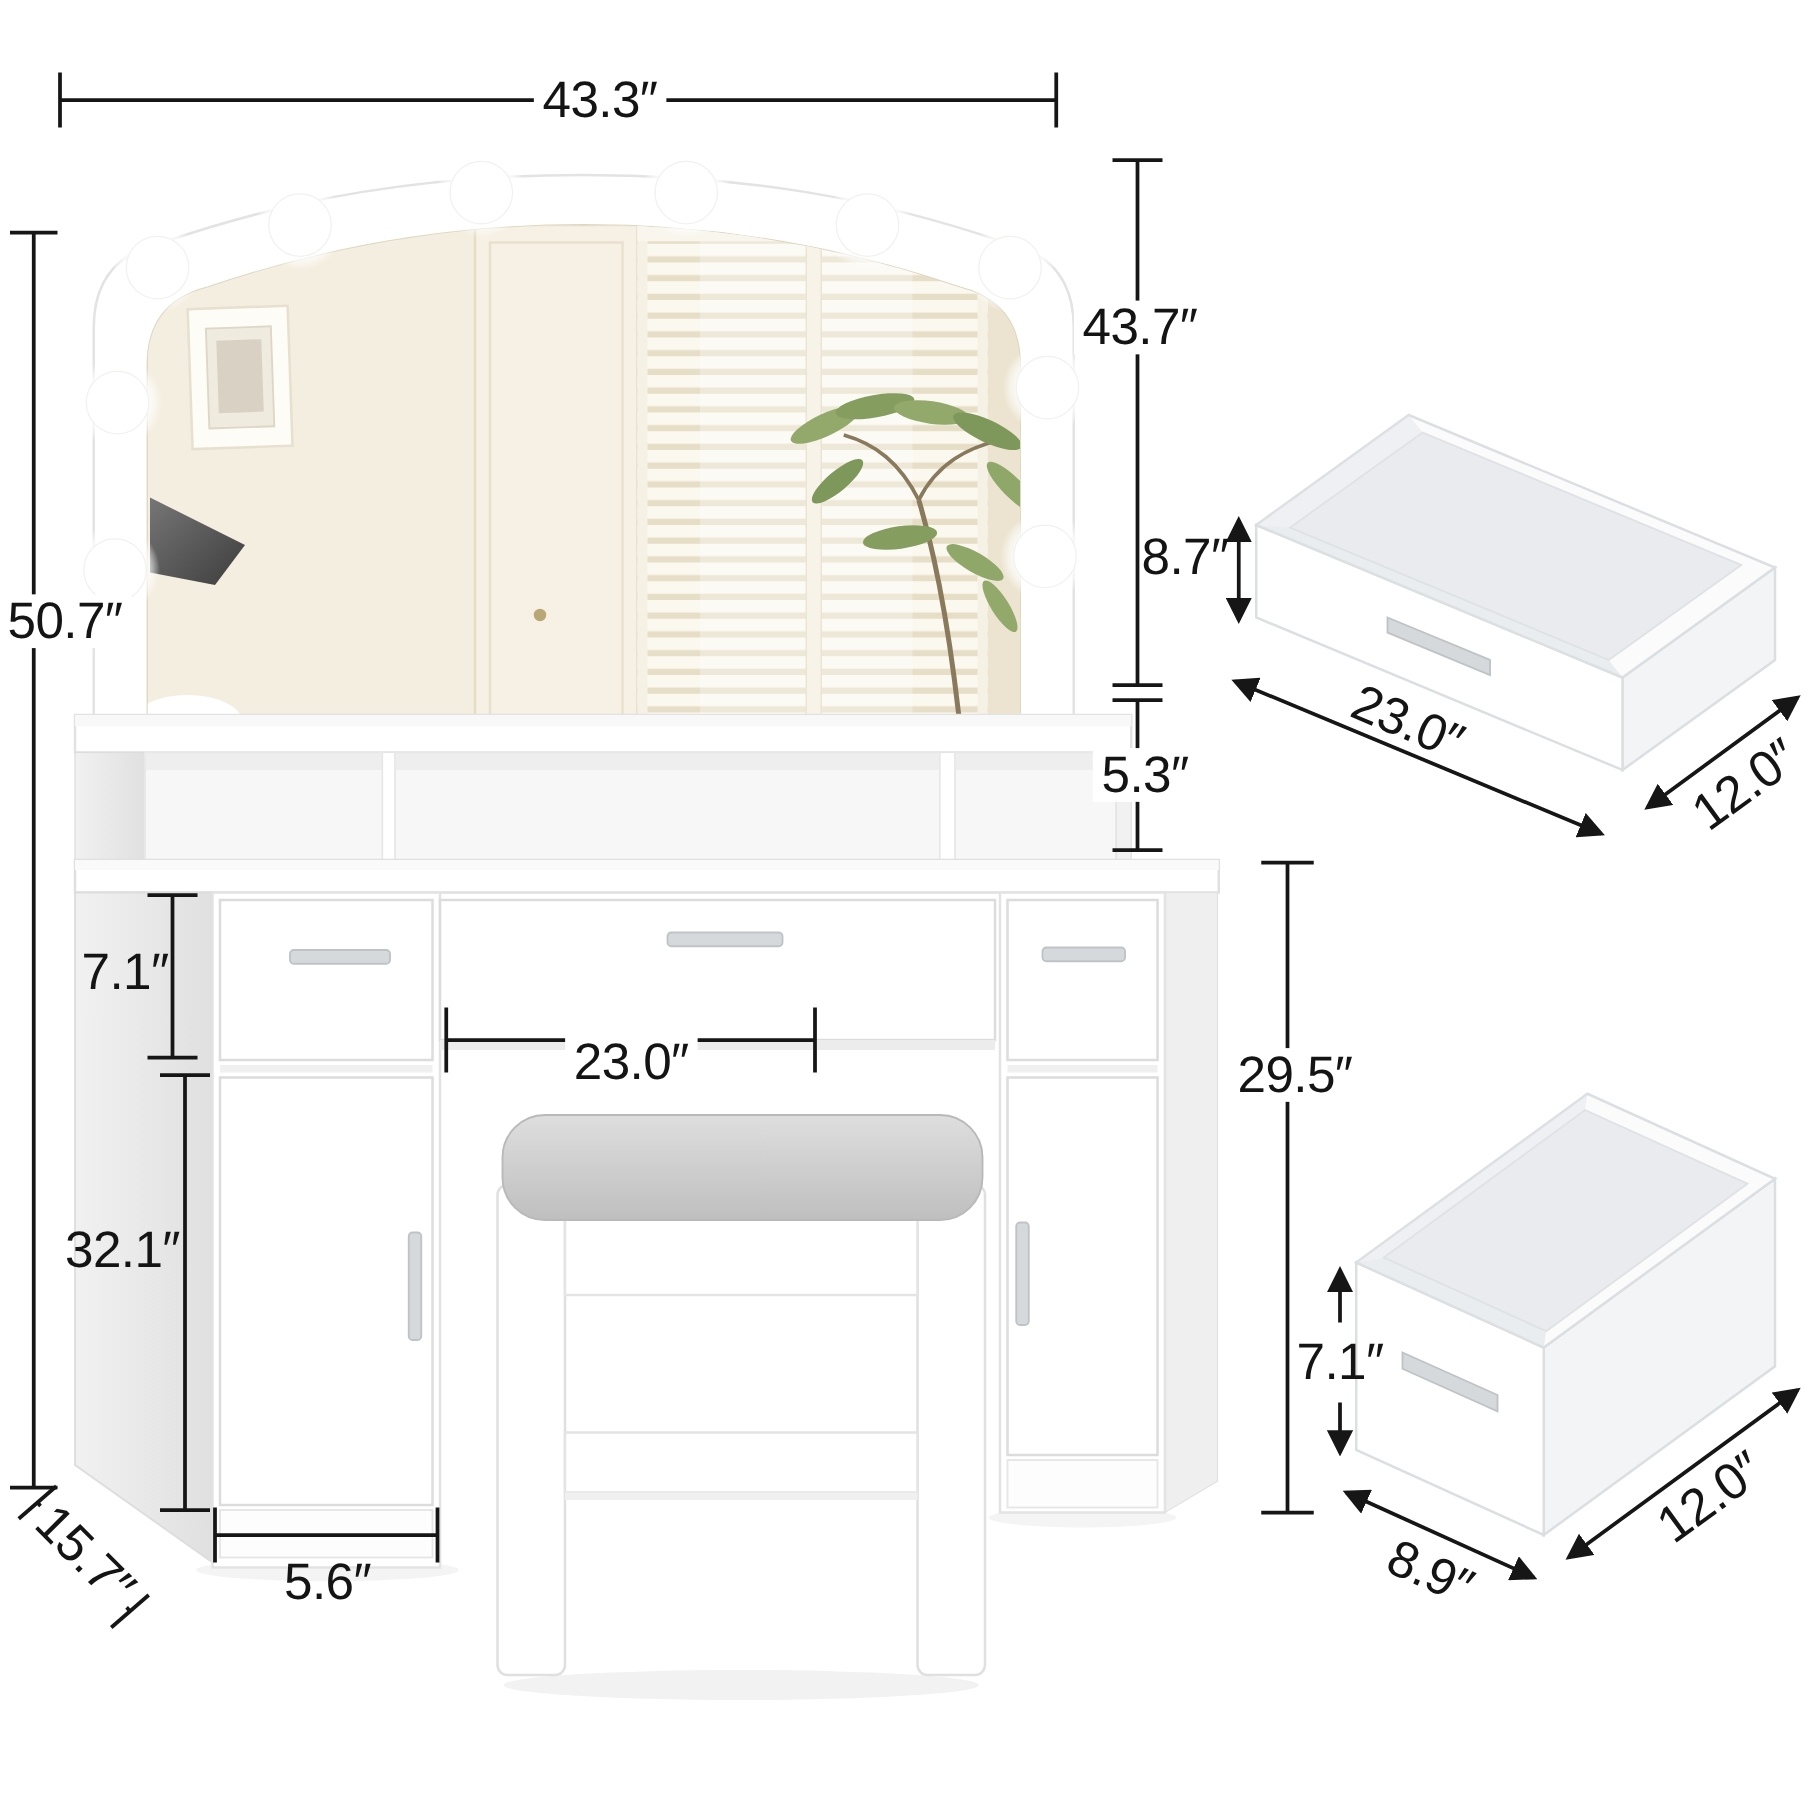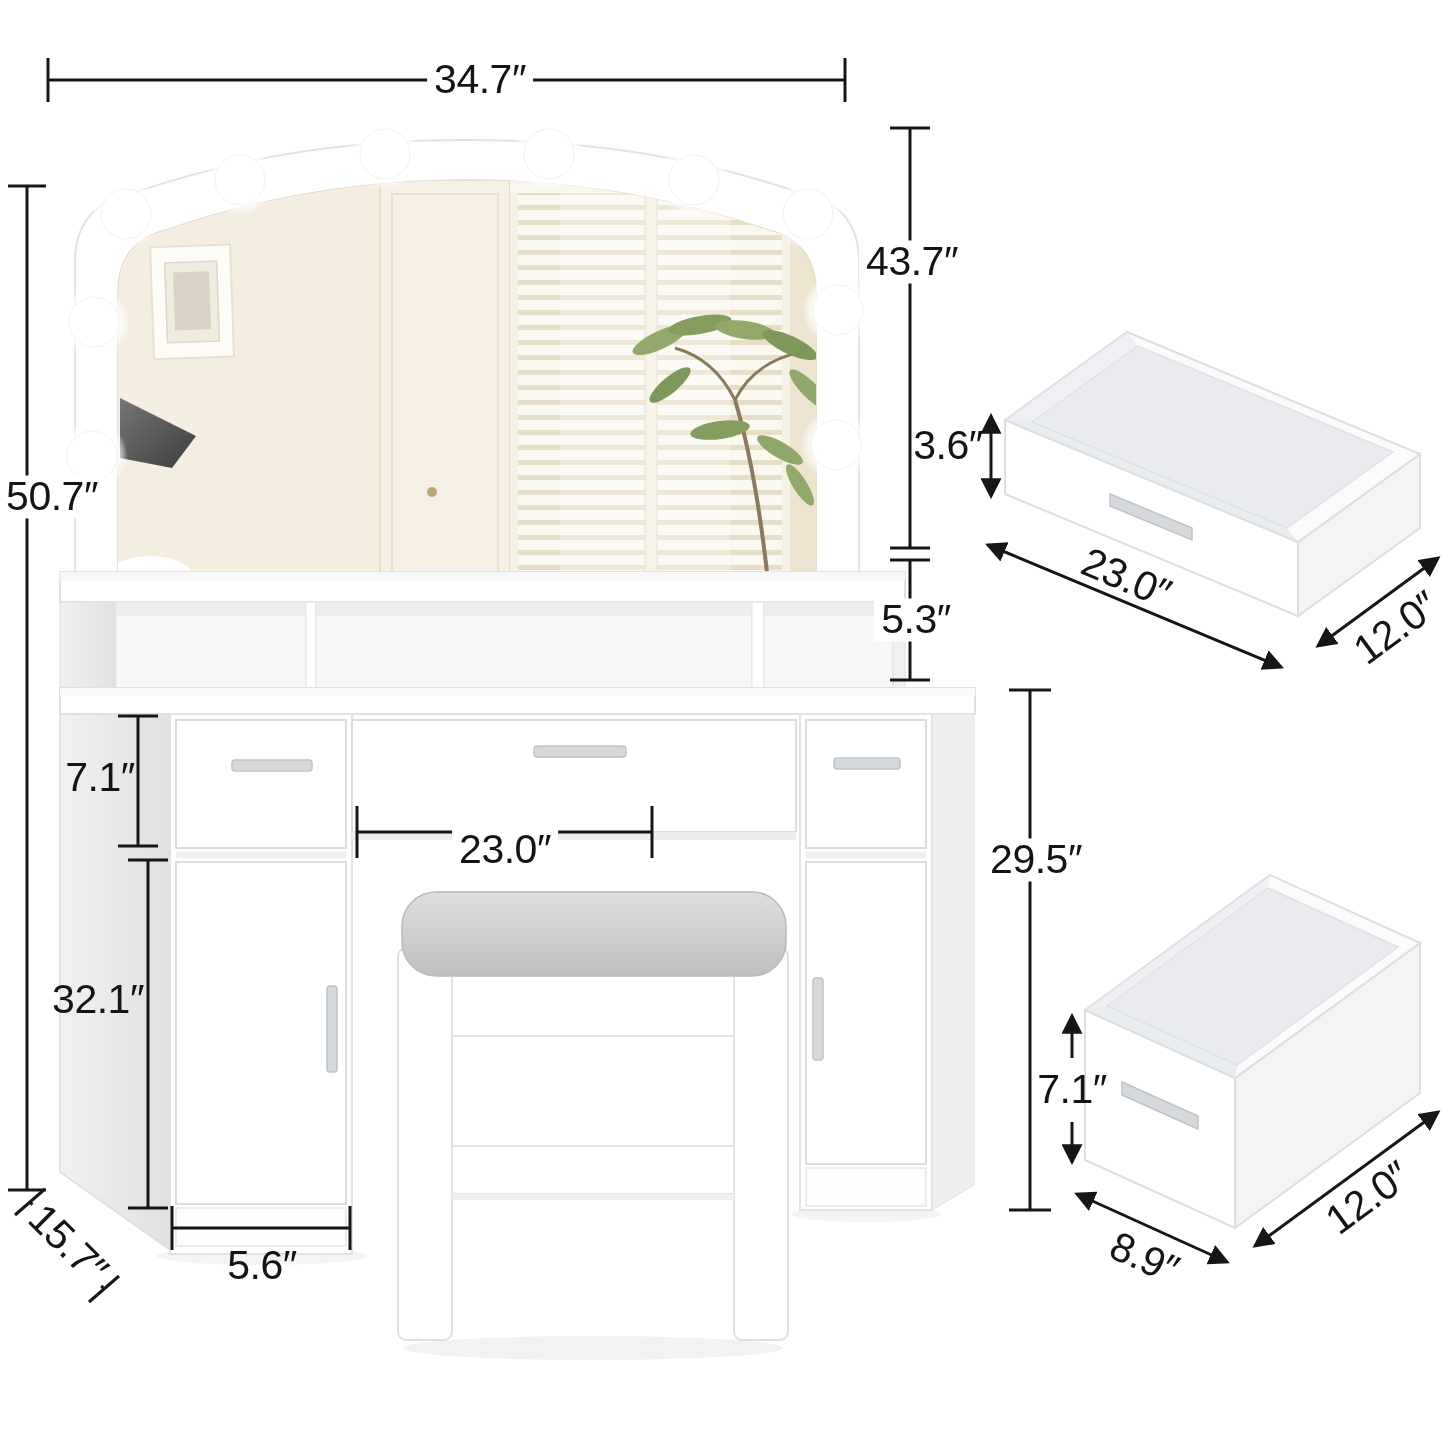--- a/index.html
+++ b/index.html
@@ -277,32 +277,32 @@
 
     <g>
       <line x1="1072" y1="1058" x2="1072" y2="1016" marker-end="url(#ah)"></line>
       <line x1="1072" y1="1122" x2="1072" y2="1162" marker-end="url(#ah)"></line>
       <line x1="1077" y1="1194" x2="1227" y2="1262" marker-start="url(#ah)" marker-end="url(#ah)"></line>
       <line x1="1255" y1="1246" x2="1438" y2="1112" marker-start="url(#ah)" marker-end="url(#ah)"></line>
     </g>
   </g>
 </svg>
 
-<div class="dim bg" style="left:480px;top:80px">34.7″</div>
+<div class="dim bg" style="left:480px;top:80px">43.3″</div>
 <div class="dim bg" style="left:52px;top:497px">50.7″</div>
 <div class="dim bg" style="left:912px;top:262px">43.7″</div>
 <div class="dim bg" style="left:916px;top:620px">5.3″</div>
 <div class="dim bg" style="left:1036px;top:860px">29.5″</div>
 <div class="dim" style="left:100px;top:778px">7.1″</div>
 <div class="dim" style="left:98px;top:1000px">32.1″</div>
 <div class="dim" style="left:262px;top:1266px">5.6″</div>
 <div class="dim bg" style="left:68px;top:1244px;--rot:45deg">15.7″</div>
 <div class="dim bg" style="left:505px;top:850px">23.0″</div>
 
-<div class="dim" style="left:948px;top:446px">3.6″</div>
+<div class="dim" style="left:948px;top:446px">8.7″</div>
 <div class="dim" style="left:1126px;top:578px;--rot:23deg">23.0″</div>
 <div class="dim" style="left:1396px;top:628px;--rot:-36deg">12.0″</div>
 
 <div class="dim" style="left:1072px;top:1090px">7.1″</div>
 <div class="dim" style="left:1144px;top:1258px;--rot:24deg">8.9″</div>
 <div class="dim" style="left:1368px;top:1198px;--rot:-36deg">12.0″</div>
 
 </div>
 
 </body></html>

